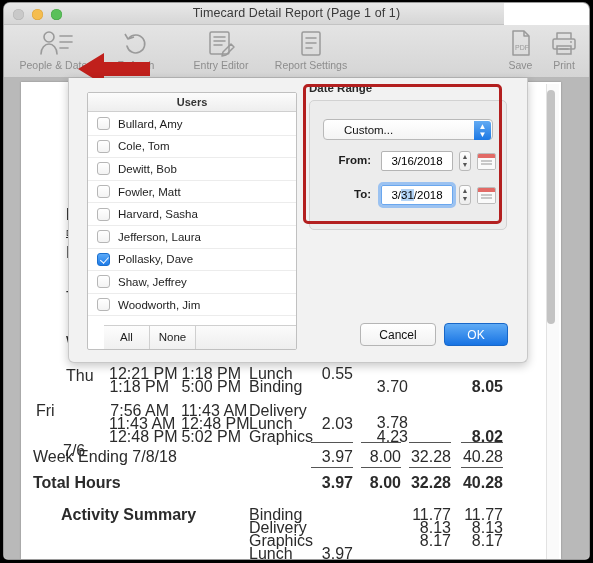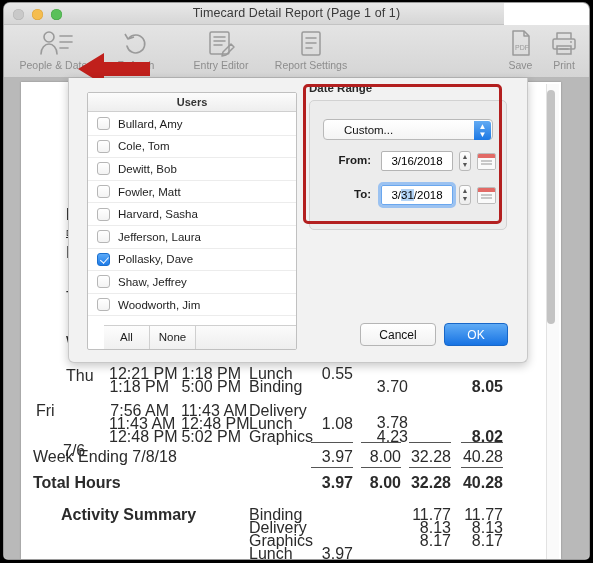--- a/index.html
+++ b/index.html
@@ -419,21 +419,21 @@
       <div class="rpt" style="left:15px;  top:320px;">Fri</div>
       <div class="rpt" style="left:42px;  top:320px;margin-top:40px;">7/6</div>
       <div class="rpt r" style="left:88px;  top:320px; width:60px;">7:56 AM</div>
       <div class="rpt r" style="left:160px; top:320px; width:60px;">11:43 AM</div>
       <div class="rpt" style="left:228px; top:320px;">Delivery</div>
       <div class="rpt r" style="left:345px; top:320px; width:42px;margin-top:12px;">3.78</div>
 
       <div class="rpt r" style="left:88px;  top:333px; width:60px;">11:43 AM</div>
       <div class="rpt r" style="left:160px; top:333px; width:60px;">12:48 PM</div>
       <div class="rpt" style="left:228px; top:333px;">Lunch</div>
-      <div class="rpt r" style="left:290px; top:333px; width:42px;">1.08</div>
+      <div class="rpt r" style="left:290px; top:333px; width:42px;">2.03</div>
 
       <div class="rpt r" style="left:88px;  top:346px; width:60px;">12:48 PM</div>
       <div class="rpt r" style="left:160px; top:346px; width:60px;">5:02 PM</div>
       <div class="rpt" style="left:228px; top:346px;">Graphics</div>
       <div class="rpt r" style="left:345px; top:346px; width:42px;">4.23</div>
       <div class="rpt r b" style="left:440px; top:346px; width:42px;">8.02</div>
 
       <div class="rule" style="left:290px; top:360px; width:42px;"></div>
       <div class="rule" style="left:340px; top:360px; width:40px;"></div>
       <div class="rule" style="left:388px; top:360px; width:42px;"></div>

